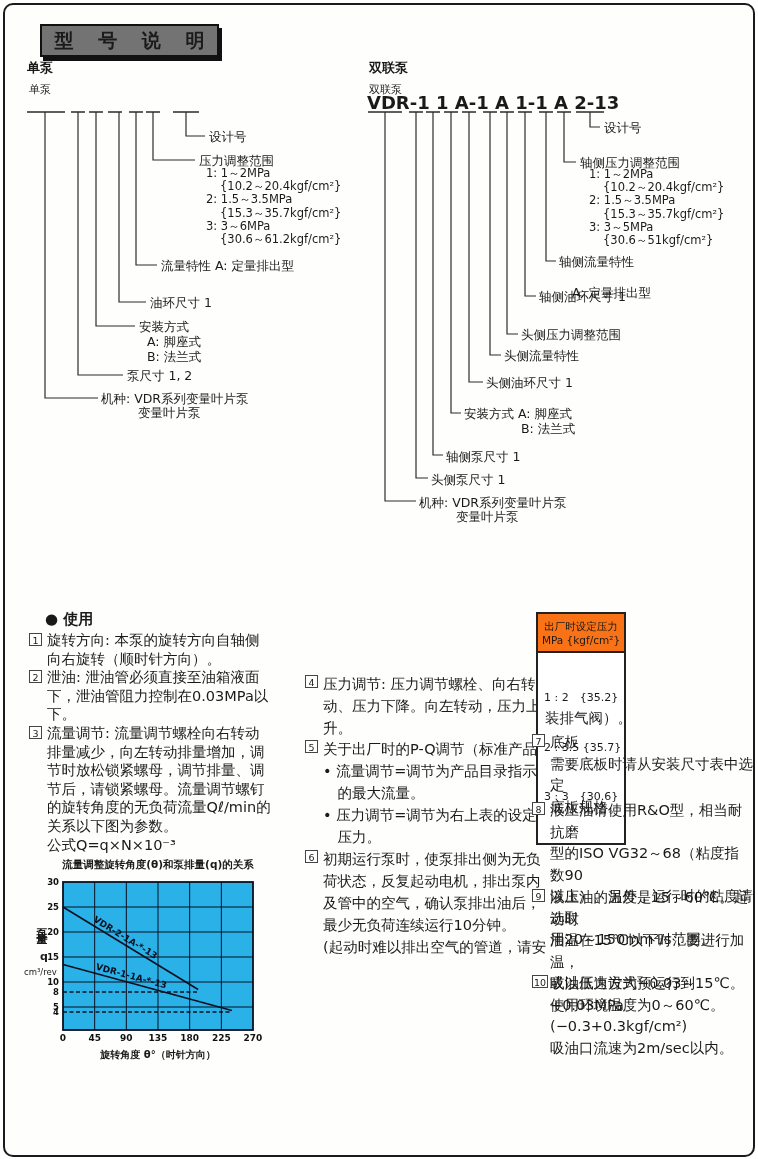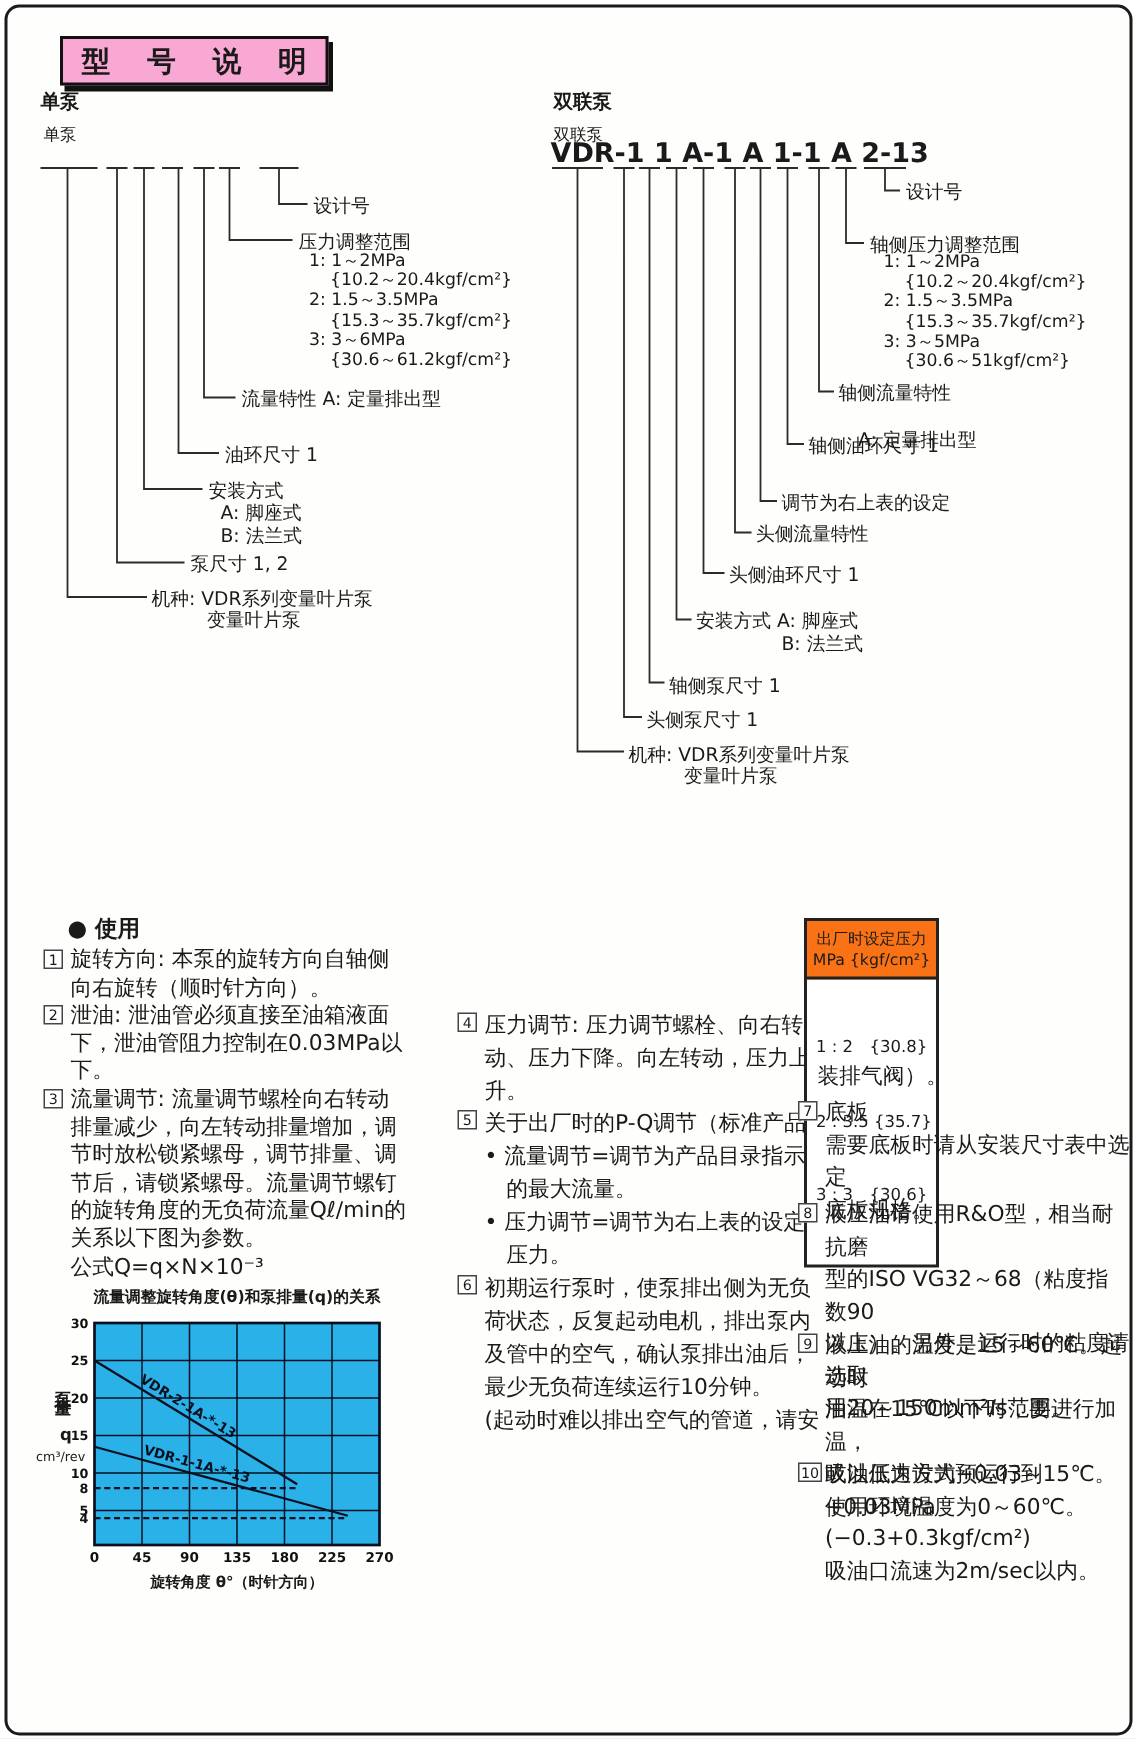--- a/index.html
+++ b/index.html
@@ -1,19 +1,19 @@
 <!DOCTYPE html>
 <html><head>
 <meta charset="utf-8">
 <style>
   html,body{margin:0;padding:0;background:#e8e8e8;}
   .stage{position:relative;width:758px;height:1159px;background:#fff;font-family:"DejaVu Sans",sans-serif;color:#1a1a1a;}
   .page{position:absolute;left:3px;top:3px;width:748px;height:1150px;background:#fefefc;border:2px solid #1a1a1a;border-radius:10px;overflow:hidden;}
   
-  .title-box{position:absolute;left:35px;top:19px;width:175px;height:29px;background:#f9a8d4;border:2px solid #111;box-shadow:3px 4px 0 0 #111;display:flex;align-items:center;justify-content:center;}
+  .title-box{position:absolute;left:35px;top:19px;width:175px;height:29px;background:#737373;border:2px solid #111;box-shadow:3px 4px 0 0 #111;display:flex;align-items:center;justify-content:center;}
   .title-box span{font-weight:bold;font-size:19px;letter-spacing:9px;padding-left:9px;white-space:nowrap;}
   
   .seclbl{position:absolute;font-size:13px;font-weight:bold;white-space:nowrap;}
   .codecap{position:absolute;font-size:11px;white-space:nowrap;}
   .code{position:absolute;font-size:18px;font-weight:bold;letter-spacing:.5px;white-space:nowrap;}
   .lbl{position:absolute;font-size:12.5px;white-space:nowrap;}
   .pr-list{position:absolute;font-size:11.5px;line-height:13.2px;white-space:nowrap;}
   .pr-list div:nth-child(even){padding-left:14px;}
   svg.overlay{position:absolute;left:0;top:0;width:748px;height:1150px;pointer-events:none;}
   
@@ -88,21 +88,21 @@
     <div>1: 1～2MPa</div>
     <div>{10.2～20.4kgf/cm²}</div>
     <div>2: 1.5～3.5MPa</div>
     <div>{15.3～35.7kgf/cm²}</div>
     <div>3: 3～5MPa</div>
     <div>{30.6～51kgf/cm²}</div>
   </div>
   <div class="lbl" style="left:554px;top:249px;">轴侧流量特性</div>
   <div class="lbl" style="left:567px;top:280px;">A: 定量排出型</div>
   <div class="lbl" style="left:534px;top:284px;">轴侧油环尺寸 1</div>
-  <div class="lbl" style="left:516px;top:322px;">调节为右上表的设定</div>
+  <div class="lbl" style="left:516px;top:322px;">头侧压力调整范围</div>
   <div class="lbl" style="left:499px;top:343px;">头侧流量特性</div>
   <div class="lbl" style="left:481px;top:370px;">头侧油环尺寸 1</div>
   <div class="lbl" style="left:459px;top:401px;">安装方式 A: 脚座式</div>
   <div class="lbl" style="left:516px;top:416px;">B: 法兰式</div>
   <div class="lbl" style="left:441px;top:444px;">轴侧泵尺寸 1</div>
   <div class="lbl" style="left:426px;top:467px;">头侧泵尺寸 1</div>
   <div class="lbl" style="left:414px;top:490px;">机种: VDR系列变量叶片泵</div>
   <div class="lbl" style="left:451px;top:504px;">变量叶片泵</div>
 
   <div class="usage-header" style="left:40px;top:605px;text-align:center;">● 使用</div>
@@ -150,21 +150,21 @@
 最少无负荷连续运行10分钟。
 (起动时难以排出空气的管道，请安</span>
   </div>
 
   <div class="ftable">
     <div class="hd">
       <div>出厂时设定压力</div>
       <div>MPa {kgf/cm²}</div>
     </div>
     <div class="rows">
-      <div>1 : 2　{30.8}</div>
+      <div>1 : 2　{35.2}</div>
       <div>2 : 3.5 {35.7}</div>
       <div>3 : 3　{30.6}</div>
     </div>
   </div>
   <div class="plain lh-r" style="left:540px;top:703px;">装排气阀）。</div>
   <div class="col-item lh-r" style="left:527px;top:727px;">
     <span class="numbox">7</span>
     <span class="itext">底板
 需要底板时请从安装尺寸表中选定
 底板规格。</span>

